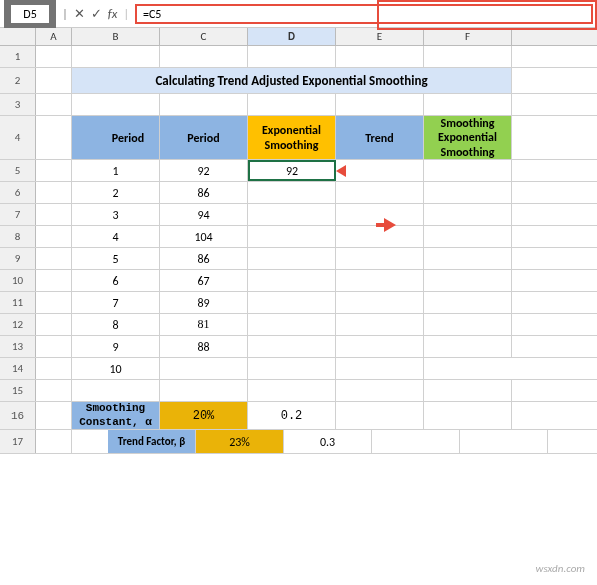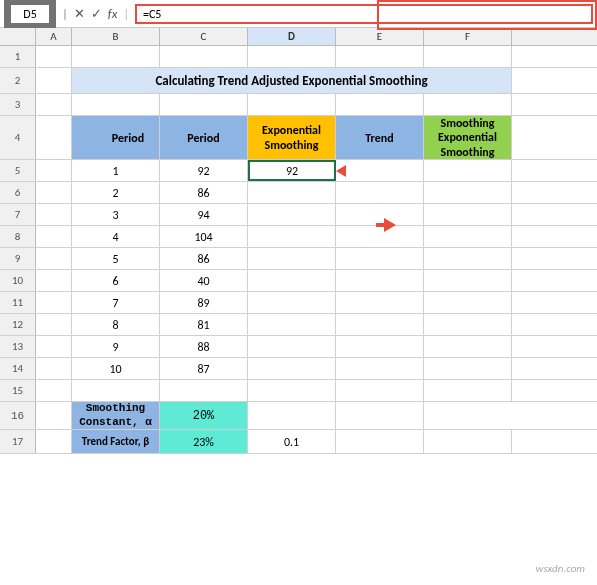--- a/index.html
+++ b/index.html
@@ -177,21 +177,21 @@
     
     .const-label {
       background: #8db4e2;
       font-weight: bold;
       text-align: center;
       line-height: 1.2;
       flex-direction: column;
       font-size: 11px;
     }
     .const-pct {
-      background: #5eead4;
+      background: #eab308;
       justify-content: center;
     }
     .const-val {
       background: #fff;
       justify-content: center;
     }
   </style>
 </head>
 <body>
 
@@ -308,57 +308,56 @@
       <div class="cell cell-b" style="justify-content:center;">5</div>
       <div class="cell cell-c" style="justify-content:center;">86</div>
       <div class="cell cell-d"></div>
       <div class="cell cell-e"></div>
       <div class="cell cell-f"></div>
     </div>
     <div class="grid-row">
       <div class="row-num">10</div>
       <div class="cell cell-a"></div>
       <div class="cell cell-b" style="justify-content:center;">6</div>
-      <div class="cell cell-c" style="justify-content:center;">40</div>
+      <div class="cell cell-c" style="justify-content:center;">67</div>
       <div class="cell cell-d"></div>
       <div class="cell cell-e"></div>
       <div class="cell cell-f"></div>
     </div>
     <div class="grid-row">
       <div class="row-num">11</div>
       <div class="cell cell-a"></div>
       <div class="cell cell-b" style="justify-content:center;">7</div>
       <div class="cell cell-c" style="justify-content:center;">89</div>
       <div class="cell cell-d"></div>
       <div class="cell cell-e"></div>
       <div class="cell cell-f"></div>
     </div>
     <div class="grid-row">
       <div class="row-num">12</div>
       <div class="cell cell-a"></div>
       <div class="cell cell-b" style="justify-content:center;">8</div>
-      <div class="cell cell-c" style="justify-content:center;">81</div>
+      <div class="cell cell-c" style="justify-content:center;font-family:Liberation Serif, serif;">81</div>
       <div class="cell cell-d"></div>
       <div class="cell cell-e"></div>
       <div class="cell cell-f"></div>
     </div>
     <div class="grid-row">
       <div class="row-num">13</div>
       <div class="cell cell-a"></div>
       <div class="cell cell-b" style="justify-content:center;">9</div>
       <div class="cell cell-c" style="justify-content:center;">88</div>
       <div class="cell cell-d"></div>
       <div class="cell cell-e"></div>
       <div class="cell cell-f"></div>
     </div>
     <div class="grid-row">
       <div class="row-num">14</div>
       <div class="cell cell-a"></div>
       <div class="cell cell-b" style="justify-content:center;">10</div>
-      <div class="cell cell-c" style="justify-content:center;">87</div>
       <div class="cell cell-d"></div>
       <div class="cell cell-e"></div>
       <div class="cell cell-f"></div>
     </div>
 
     <div class="grid-row">
       <div class="row-num">15</div>
       <div class="cell cell-a"></div>
       <div class="cell cell-b"></div>
       <div class="cell cell-c"></div>
@@ -368,32 +367,33 @@
     </div>
 
     <div class="grid-row" style="height:28px;font-family:Liberation Mono, monospace;">
       <div class="row-num">16</div>
       <div class="cell cell-a"></div>
       <div class="cell cell-b const-label" style="background:#8db4e2; font-weight:bold; flex-direction:column; align-items:center; justify-content:center; font-size:11px; text-align:center;">
         <span>Smoothing</span>
         <span>Constant, α</span>
       </div>
       <div class="cell cell-c const-pct" style="justify-content:center;">20%</div>
+      <div class="cell cell-d const-val" style="justify-content:center;">0.2</div>
       <div class="cell cell-e"></div>
       <div class="cell cell-f"></div>
     </div>
 
     <div class="grid-row" style="height:24px;">
       <div class="row-num">17</div>
       <div class="cell cell-a"></div>
-      <div class="cell cell-b const-label" style="background:#8db4e2; font-weight:bold; align-items:center; justify-content:center; font-size:11px; ">
+      <div class="cell cell-b const-label" style="background:#8db4e2; font-weight:bold; align-items:center; justify-content:center; font-size:11px; margin-left:36px;">
         <span>Trend Factor, β</span>
       </div>
       <div class="cell cell-c const-pct" style="justify-content:center;">23%</div>
-      <div class="cell cell-d const-val" style="justify-content:center;">0.1</div>
+      <div class="cell cell-d const-val" style="justify-content:center;">0.3</div>
       <div class="cell cell-e"></div>
       <div class="cell cell-f"></div>
     </div>
 
   </div>
 
   <div style="position:absolute; top:0; right:0; width:220px; height:30px;
               border:2px solid #e74c3c; pointer-events:none; box-sizing:border-box;"></div>
 
   <div style="position:absolute; top:218px; left:376px; pointer-events:none;">

